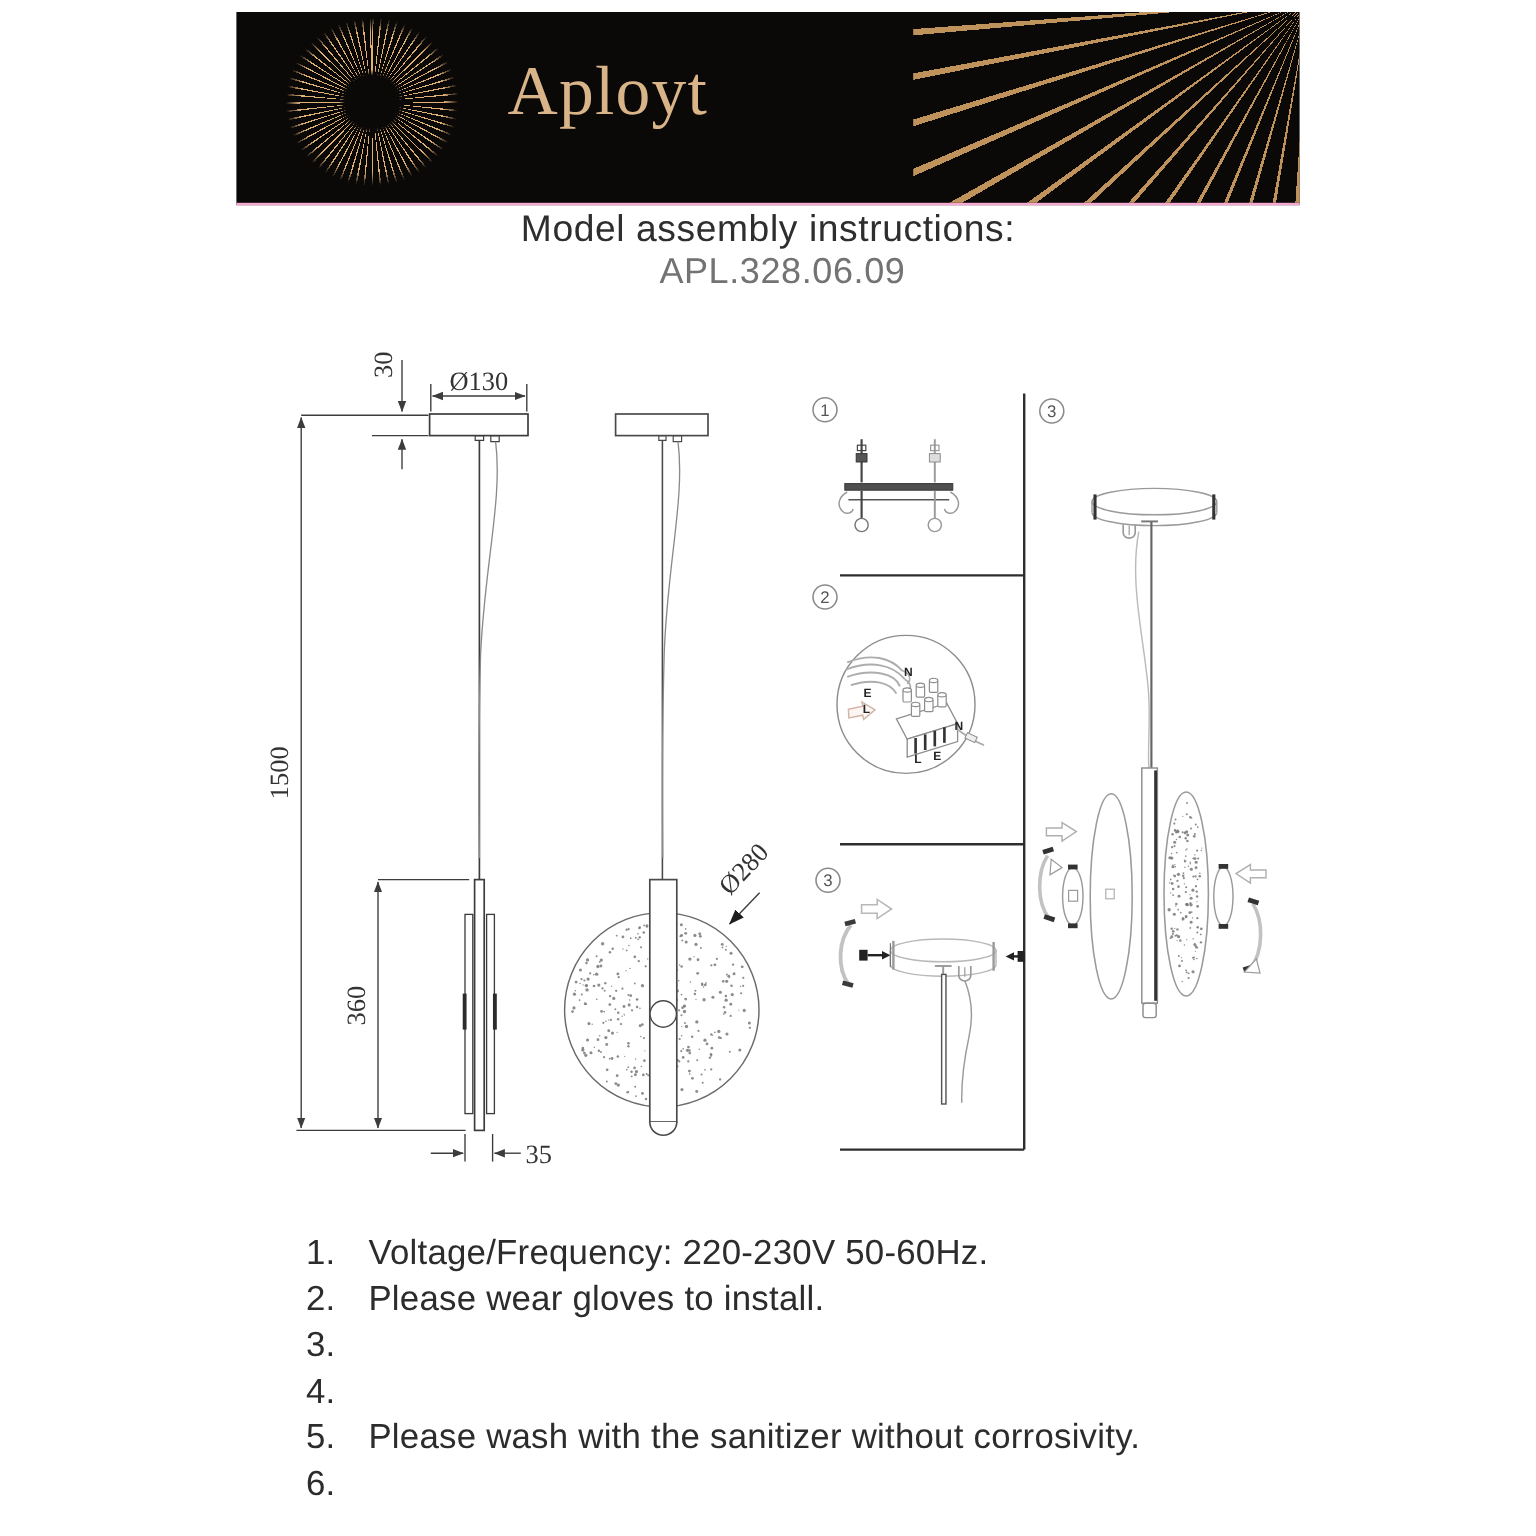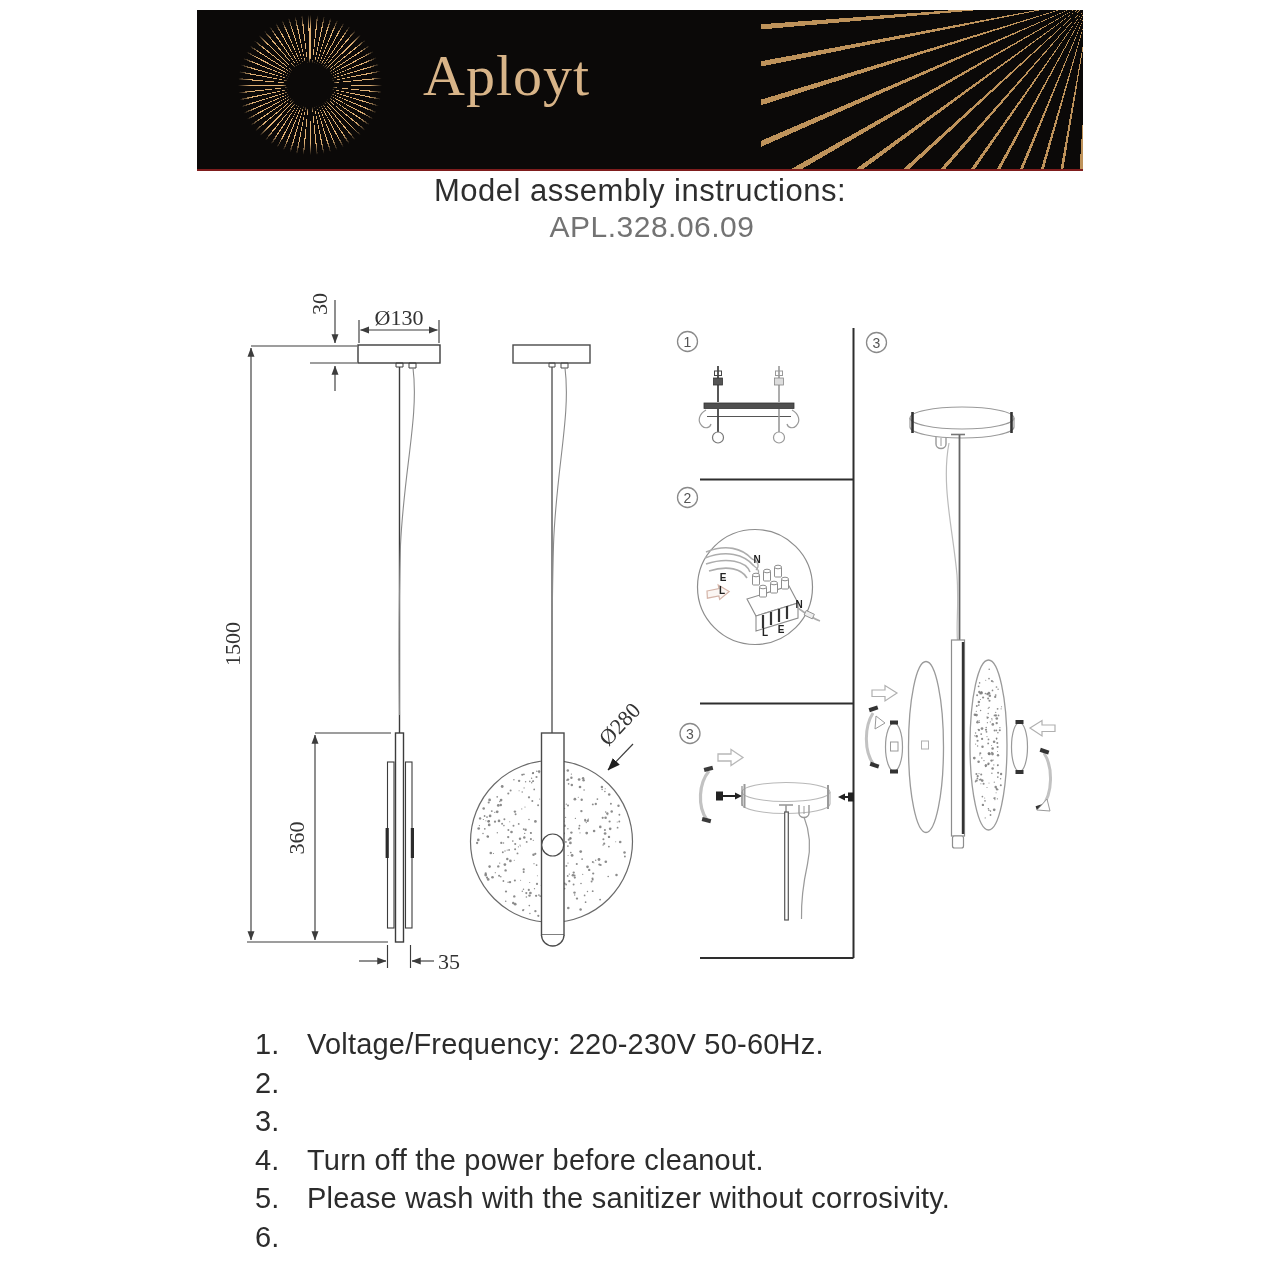--- a/index.html
+++ b/index.html
@@ -1,20 +1,20 @@
 <!DOCTYPE html>
 <html><head>
 <meta charset="utf-8">
 <style>
   html,body{margin:0;padding:0;background:#fff;}
   .page{position:relative;width:1280px;height:1280px;background:#ffffff;overflow:hidden;
         font-family:"Liberation Sans",sans-serif;}
   
   .banner{position:absolute;left:197px;top:10px;width:886px;height:159px;background:#0b0908;
-          overflow:hidden;border-bottom:2px solid #7f1d1d;}
+          overflow:hidden;border-bottom:2px solid #f9a8d4;}
   .sunburst{position:absolute;left:38px;top:2px;width:150px;height:146px;
             background:repeating-conic-gradient(#e0b175 0 1.1deg,transparent 1.1deg 5.6deg);
             -webkit-mask:radial-gradient(closest-side,transparent 0 30%,#000 37% 80%,transparent 96%);
             mask:radial-gradient(closest-side,transparent 0 30%,#000 37% 80%,transparent 96%);}
   .wordmark{position:absolute;left:226px;top:36px;font-family:"Liberation Serif",serif;
             font-size:58px;line-height:60px;color:#d8b488;letter-spacing:1px;}
   .rays{position:absolute;right:-8px;top:-10px;width:330px;height:180px;
         background:repeating-conic-gradient(from 183deg at 100% 0%,#c89a5f 0 0.9deg,transparent 0.9deg 6.3deg);
         opacity:.95;}
   
@@ -735,27 +735,27 @@
     </g>
   </svg>
 
   <div class="instructions">
     <div class="ins-row">
       <span class="ins-num">1.</span>
       <span class="ins-text">Voltage/Frequency: 220-230V 50-60Hz.</span>
     </div>
     <div class="ins-row">
       <span class="ins-num">2.</span>
+      <span class="ins-text">Please wear gloves to install.</span>
     </div>
     <div class="ins-row">
       <span class="ins-num">3.</span>
     </div>
     <div class="ins-row">
       <span class="ins-num">4.</span>
-      <span class="ins-text">Turn off the power before cleanout.</span>
     </div>
     <div class="ins-row">
       <span class="ins-num">5.</span>
       <span class="ins-text">Please wash with the sanitizer without corrosivity.</span>
     </div>
     <div class="ins-row">
       <span class="ins-num">6.</span>
     </div>
   </div>
 

